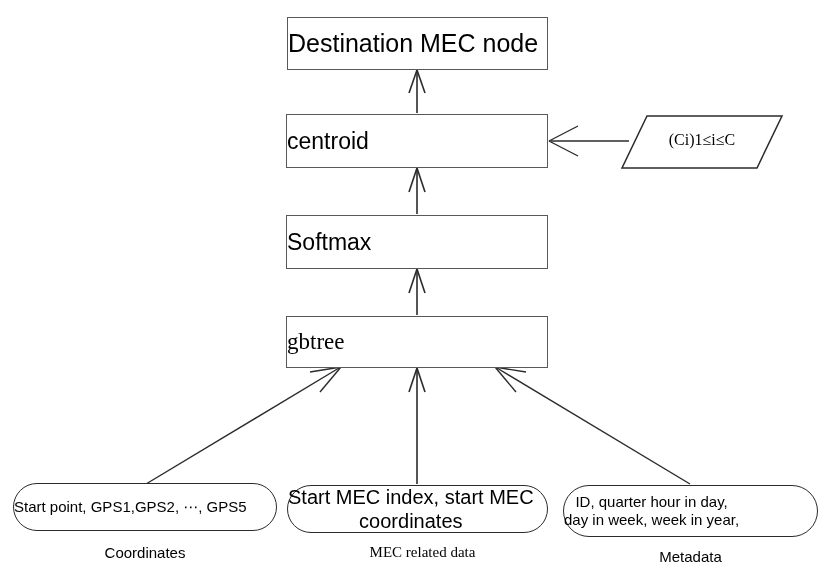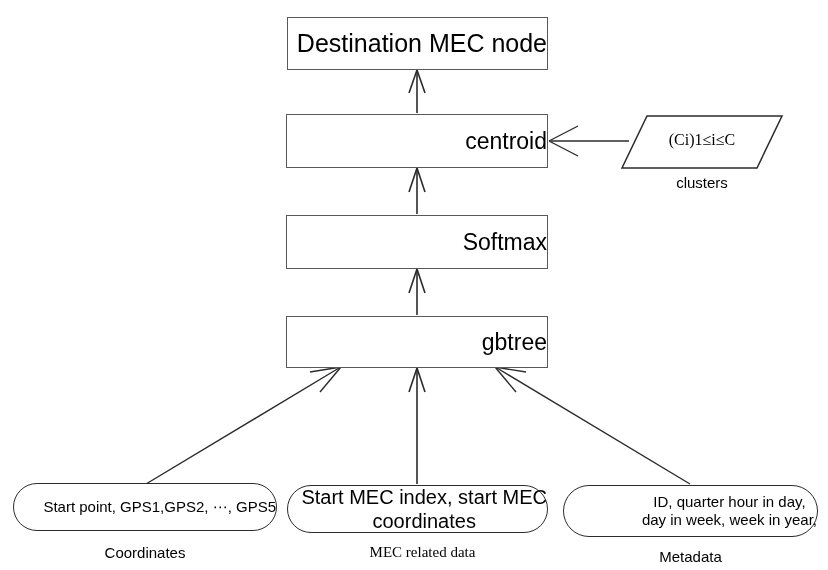--- a/index.html
+++ b/index.html
@@ -18,21 +18,21 @@
     background: #ffffff;
     overflow: hidden;
   }
   .node-box {
     position: absolute;
     box-sizing: border-box;
     border: 1.6px solid #595959;
     background: #ffffff;
     display: flex;
     align-items: center;
-    justify-content: flex-end;
+    justify-content: flex-start;
     text-align: center;
     line-height: 1.22;
     color: #000000;
   }
   .node-box.rounded {
     border: 1.4px solid #2b2b2b;
     border-radius: 999px;
   }
   .node-label {
     display: block;
@@ -130,27 +130,26 @@
   </div>
 
   <div class="node-box" style="left:286px; top:215px; width:262px; height:54px; font-size:23px;">
     <span class="node-label">Softmax</span>
   </div>
 
   <div class="node-box" style="left:286px; top:114px; width:262px; height:54px; font-size:23px;">
     <span class="node-label">centroid</span>
   </div>
 
-  <div class="node-box" style="left:286px; top:316px; width:262px; height:52px; font-size:23px;">
+  <div class="node-box" style="left:286px; top:316px; width:262px; height:52px; font-size:23px;font-family:Liberation Serif, serif;">
     <span class="node-label">gbtree</span>
   </div>
 
   <div class="para-text" style="left:622px; top:131px; width:160px;">(Ci)1≤i≤C</div>
 
-  <div class="caption" style="left:622px; top:174px; width:160px;">clusters</div>
 
   <div class="node-box rounded" style="left:13px; top:483px; width:264px; height:48px; font-size:15px;">
     <span class="node-label">Start point, GPS1,GPS2, ⋯, GPS5</span>
   </div>
   <div class="caption" style="left:13px; top:544px; width:264px;">Coordinates</div>
 
   <div class="node-box rounded" style="left:287px; top:485px; width:261px; height:48px; font-size:20px;">
     <span class="node-label">Start MEC index, start MEC
 coordinates</span>
   </div>

